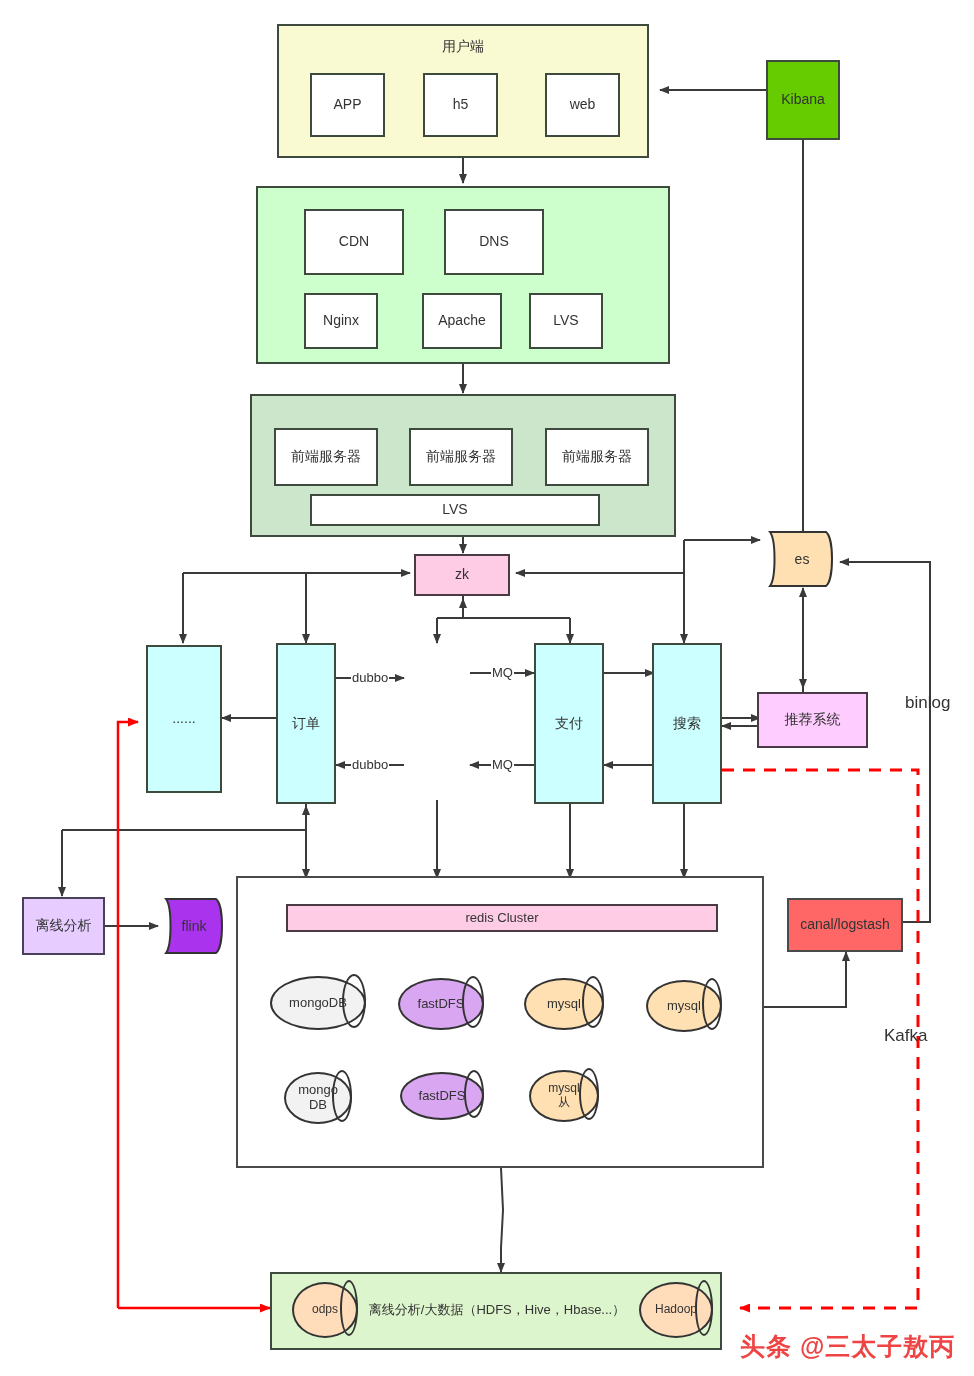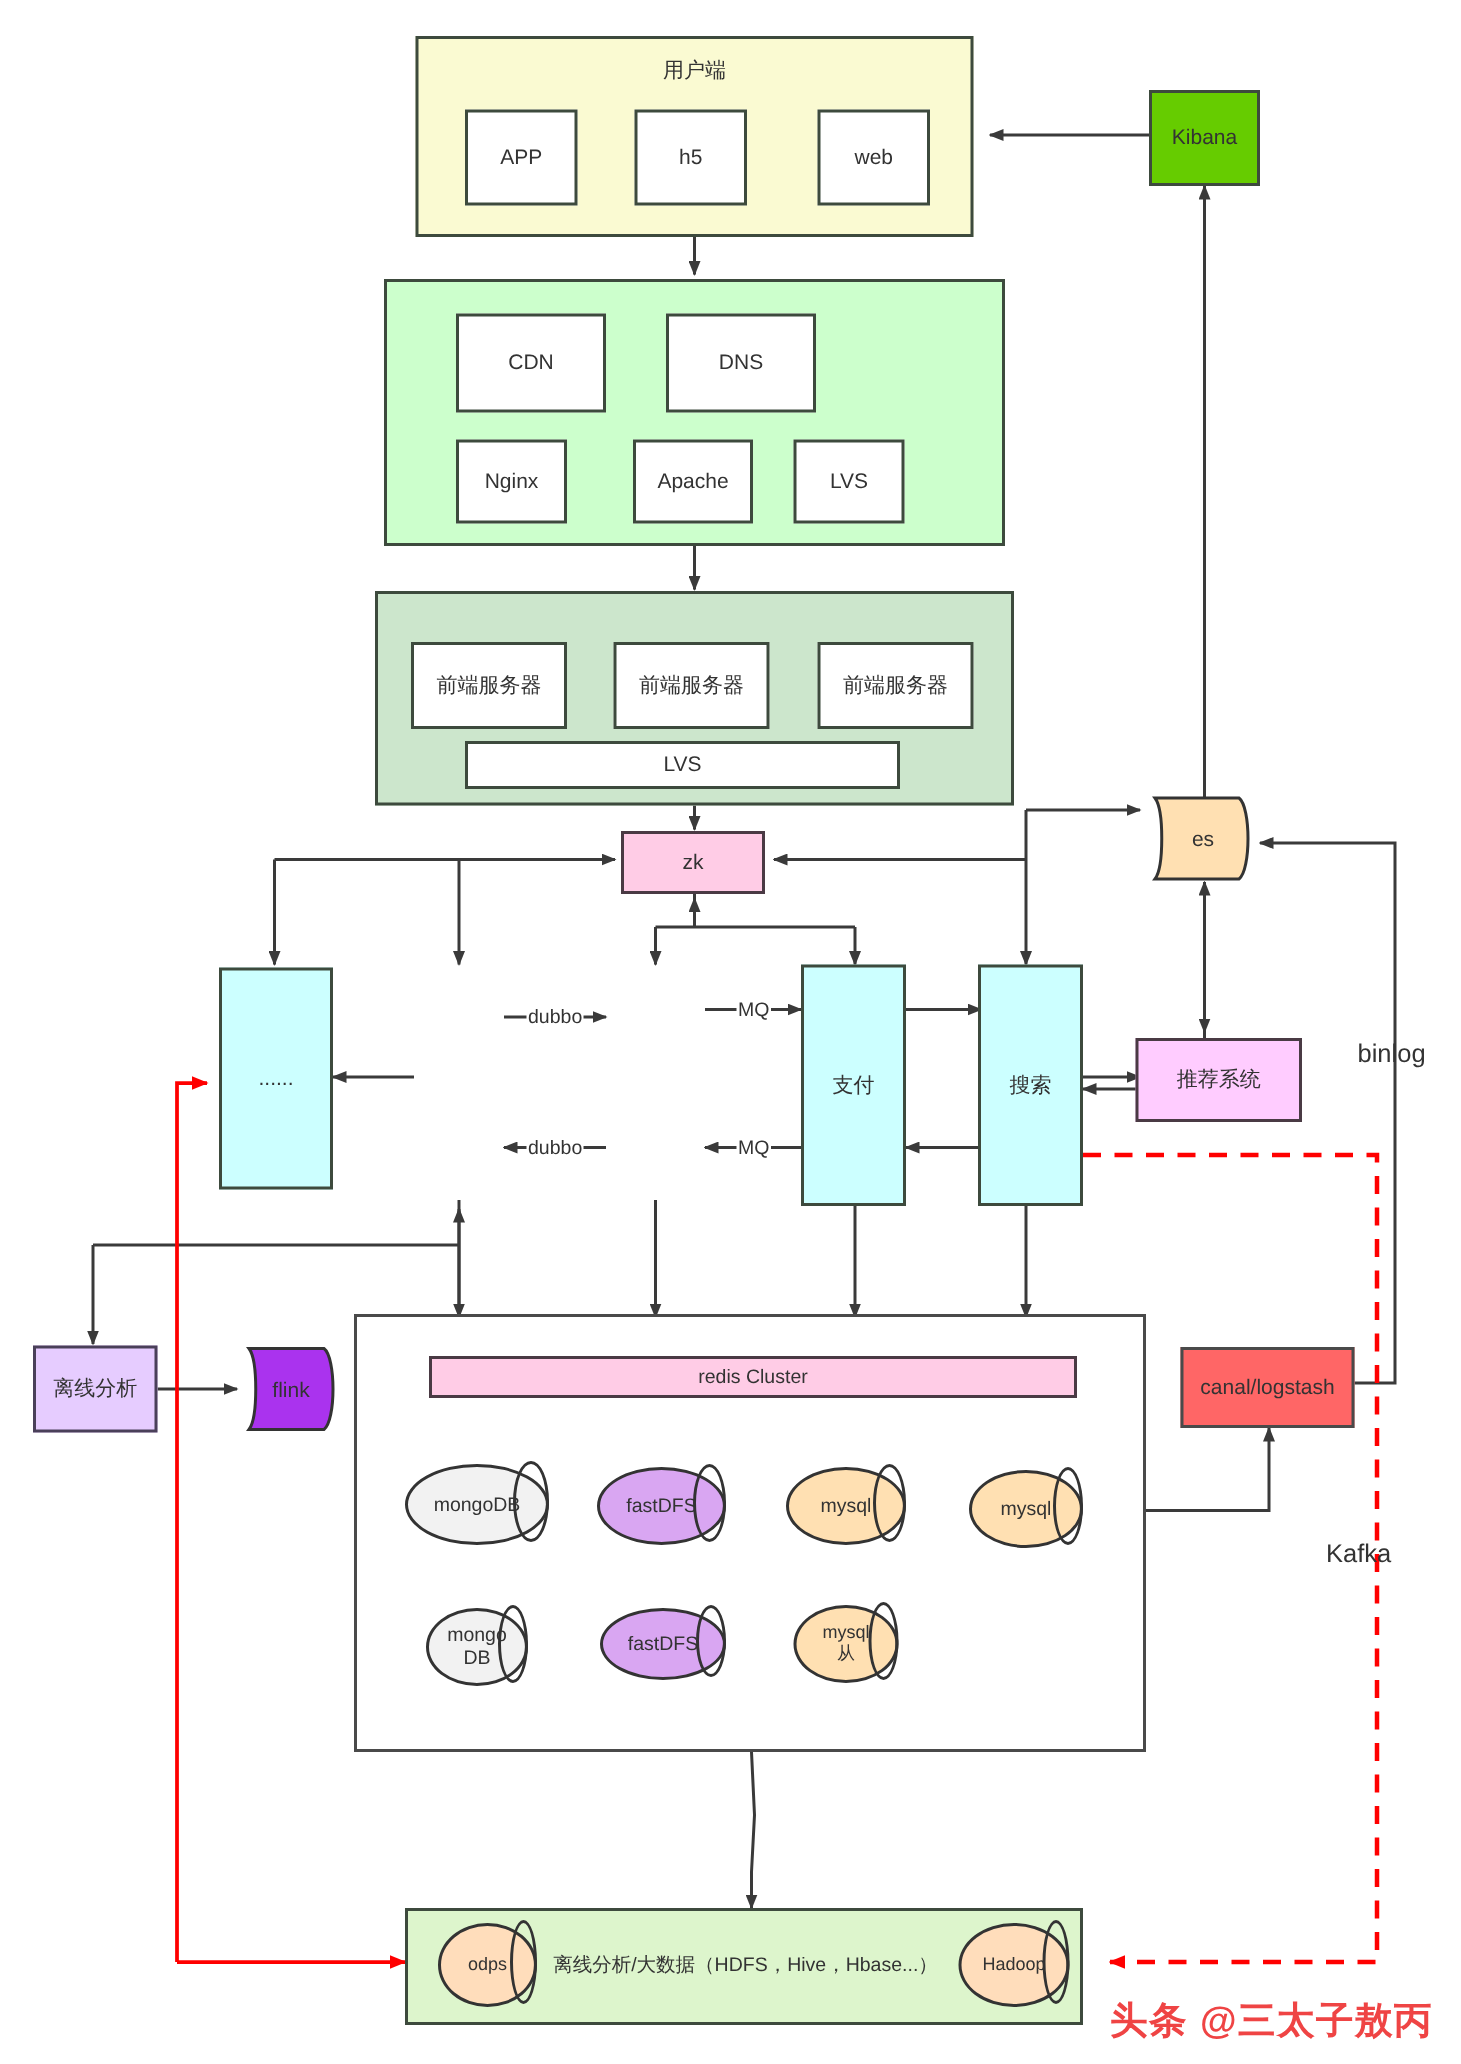--- a/index.html
+++ b/index.html
@@ -223,21 +223,21 @@
   <div class="node rect" style="left:310px; top:73px; width:75px; height:64px; background:#ffffff;">
     <span>APP</span>
   </div>
   <div class="node rect" style="left:423px; top:73px; width:75px; height:64px; background:#ffffff;">
     <span>h5</span>
   </div>
   <div class="node rect" style="left:545px; top:73px; width:75px; height:64px; background:#ffffff;">
     <span>web</span>
   </div>
 
-  <div class="node rect" style="left:766px; top:60px; width:74px; height:64px; background:#66CC00;">
+  <div class="node rect" style="left:766px; top:60px; width:74px; height:80px; background:#66CC00;">
     <span>Kibana</span>
   </div>
 
   <div class="node group-box" style="left:256px; top:186px; width:414px; height:178px; background:#CCFFCC;"></div>
   <div class="node rect" style="left:304px; top:209px; width:100px; height:66px; background:#ffffff;">
     <span>CDN</span>
   </div>
   <div class="node rect" style="left:444px; top:209px; width:100px; height:66px; background:#ffffff;">
     <span>DNS</span>
   </div>
@@ -272,20 +272,23 @@
   <div class="wavy" style="left:762px; top:530px; width:80px; height:58px;">
     <svg width="80" height="58" viewBox="0 0 80 58">
       <path d="M8,2 C14,10 14,48 8,56 L64,56 C72,50 72,8 64,2 Z" fill="#FFE0B2" stroke="#333" stroke-width="2"></path>
     </svg>
     <div class="wavy-label">es</div>
   </div>
 
   <div class="node rect" style="left:146px; top:645px; width:76px; height:148px; background:#CCFFFF;">
     <span>......</span>
   </div>
+  <div class="node rect" style="left:276px; top:643px; width:60px; height:161px; background:#CCFFFF;">
+    <span>订单</span>
+  </div>
   <div class="node rect" style="left:534px; top:643px; width:70px; height:161px; background:#CCFFFF;">
     <span>支付</span>
   </div>
   <div class="node rect" style="left:652px; top:643px; width:70px; height:161px; background:#CCFFFF;">
     <span>搜索</span>
   </div>
 
   <div class="edge-label" style="left:351px; top:670px;">dubbo</div>
   <div class="edge-label" style="left:351px; top:757px;">dubbo</div>
   <div class="edge-label" style="left:491px; top:665px;">MQ</div>

